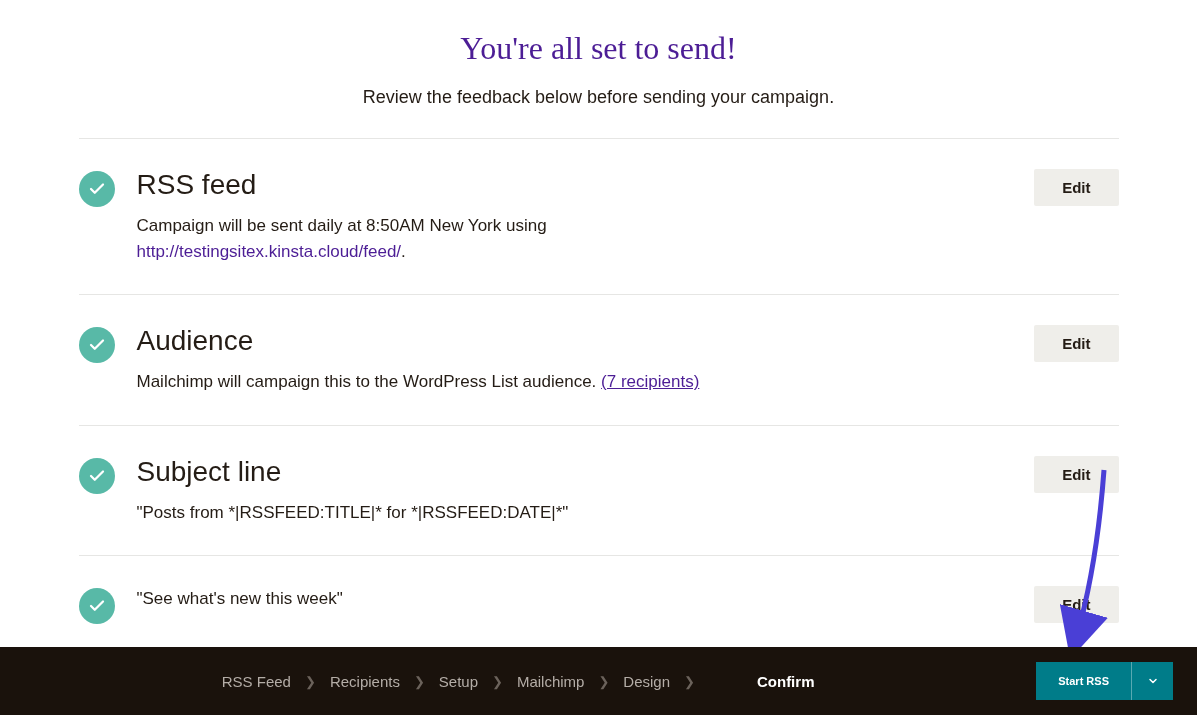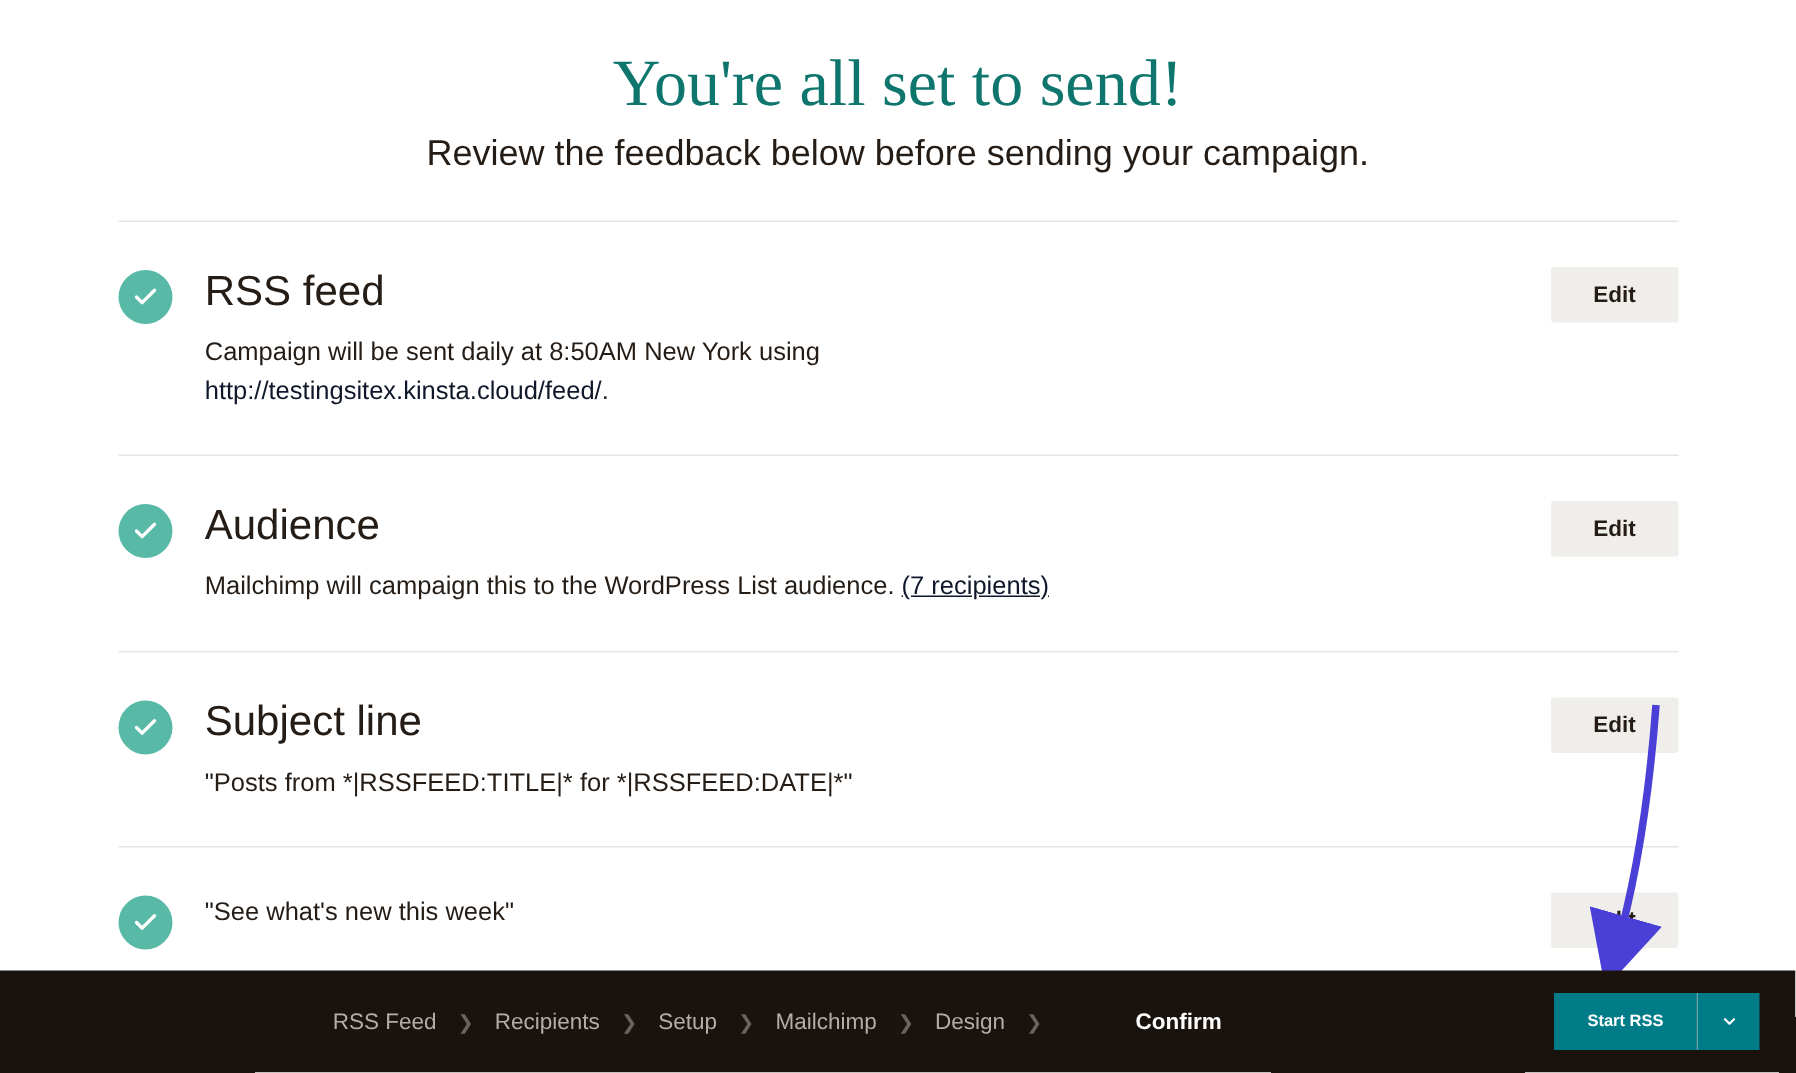--- a/index.html
+++ b/index.html
@@ -13,26 +13,26 @@
     overflow: hidden;
   }
   .container {
     max-width: 1040px;
     margin: 0 auto;
     padding: 20px 0 80px;
   }
   .hero { text-align: center; padding: 10px 0 30px; }
   .hero h1 {
     font-family: Georgia, "Times New Roman", serif;
-    font-size: 44px;
+    font-size: 32px;
     font-weight: 400;
-    color: #0f766e;
-    margin-bottom: 8px;
-  }
-  .hero p { font-size: 24px; color: #241c15; }
+    color: #4c1d95;
+    margin-bottom: 20px;
+  }
+  .hero p { font-size: 18px; color: #241c15; }
   .section {
     border-top: 1px solid #e6e6e4;
     padding: 30px 0;
     display: flex;
     align-items: flex-start;
     gap: 22px;
   }
   .check-circle {
     flex: 0 0 36px;
     width: 36px; height: 36px;
@@ -48,21 +48,21 @@
     font-weight: 400;
     color: #241c15;
     margin-bottom: 12px;
   }
   .section-desc {
     font-size: 17px;
     color: #241c15;
     line-height: 1.5;
   }
   .section-desc a {
-    color: #0f172a;
+    color: #4c1d95;
     text-decoration: none;
   }
   .section-desc a.underline { text-decoration: underline; }
   .edit-btn {
     background: #efeeea;
     border: none;
     font-size: 15px;
     font-weight: 600;
     color: #241c15;
     padding: 10px 28px;

